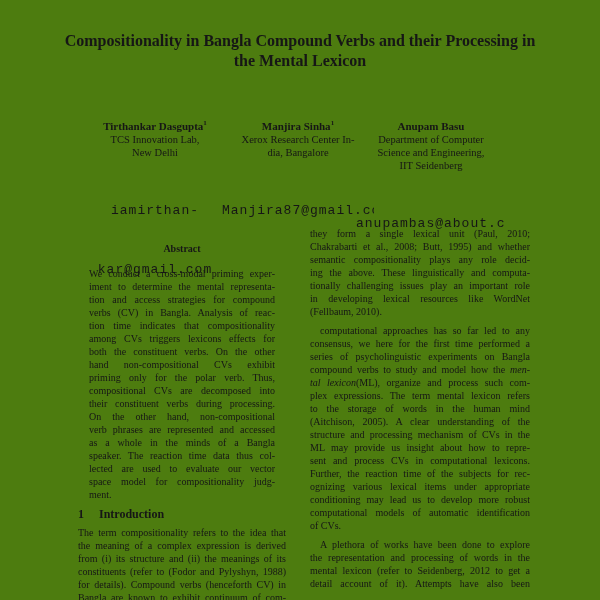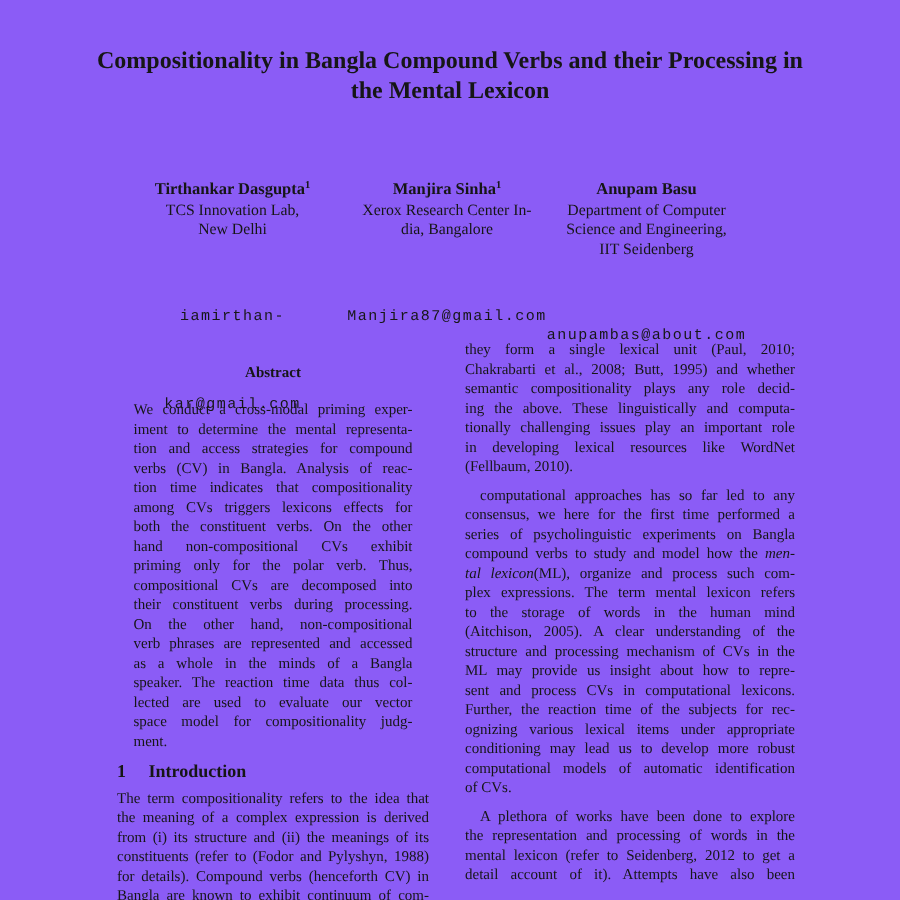--- a/index.html
+++ b/index.html
@@ -1,28 +1,28 @@
 <!DOCTYPE html>
 <html><head>
 <meta charset="utf-8">
 <style>
   html,body{margin:0;padding:0;background:#fff;}
   body{width:600px;height:600px;overflow:hidden;font-family:"Liberation Serif",serif;color:#161616;}
-  .page{position:relative;width:600px;height:600px;background:#8b5cf6;overflow:hidden;}
+  .page{position:relative;width:600px;height:600px;background:#4d7c0f;overflow:hidden;}
 
   .title{position:absolute;top:31px;left:30px;right:30px;text-align:center;
          font-weight:bold;font-size:16px;line-height:20px;}
 
   .authors{position:absolute;top:116px;left:0;width:600px;height:108px;}
   .author{position:absolute;text-align:center;}
   .author-name{font-size:11px;font-weight:bold;line-height:14px;}
   .author-name sup{font-size:7px;}
   .affil .line{font-size:10.5px;line-height:13px;height:13px;overflow:hidden;text-align:center;}
   .email{margin-top:6px;}
-  .email .line{font-family:"Liberation Mono","DejaVu Sans Mono",monospace;font-size:10px;
+  .email .line{font-family:"Liberation Mono","DejaVu Sans Mono",monospace;font-size:13px;
                letter-spacing:1px;line-height:15px;height:15px;overflow:hidden;text-align:center;margin-top:44px;}
 
   .col{position:absolute;}
   .col-left{left:78px;top:238px;width:208px;}
   .col-right{left:310px;top:227px;width:220px;}
 
   .abstract-heading{text-align:center;font-weight:bold;font-size:10px;line-height:14px;margin:4px 0 11px;}
   .abstract-body{padding:0 11px;}
 
   .sec-heading{margin:6px 0 4px;font-size:12px;font-weight:bold;line-height:15px;}

